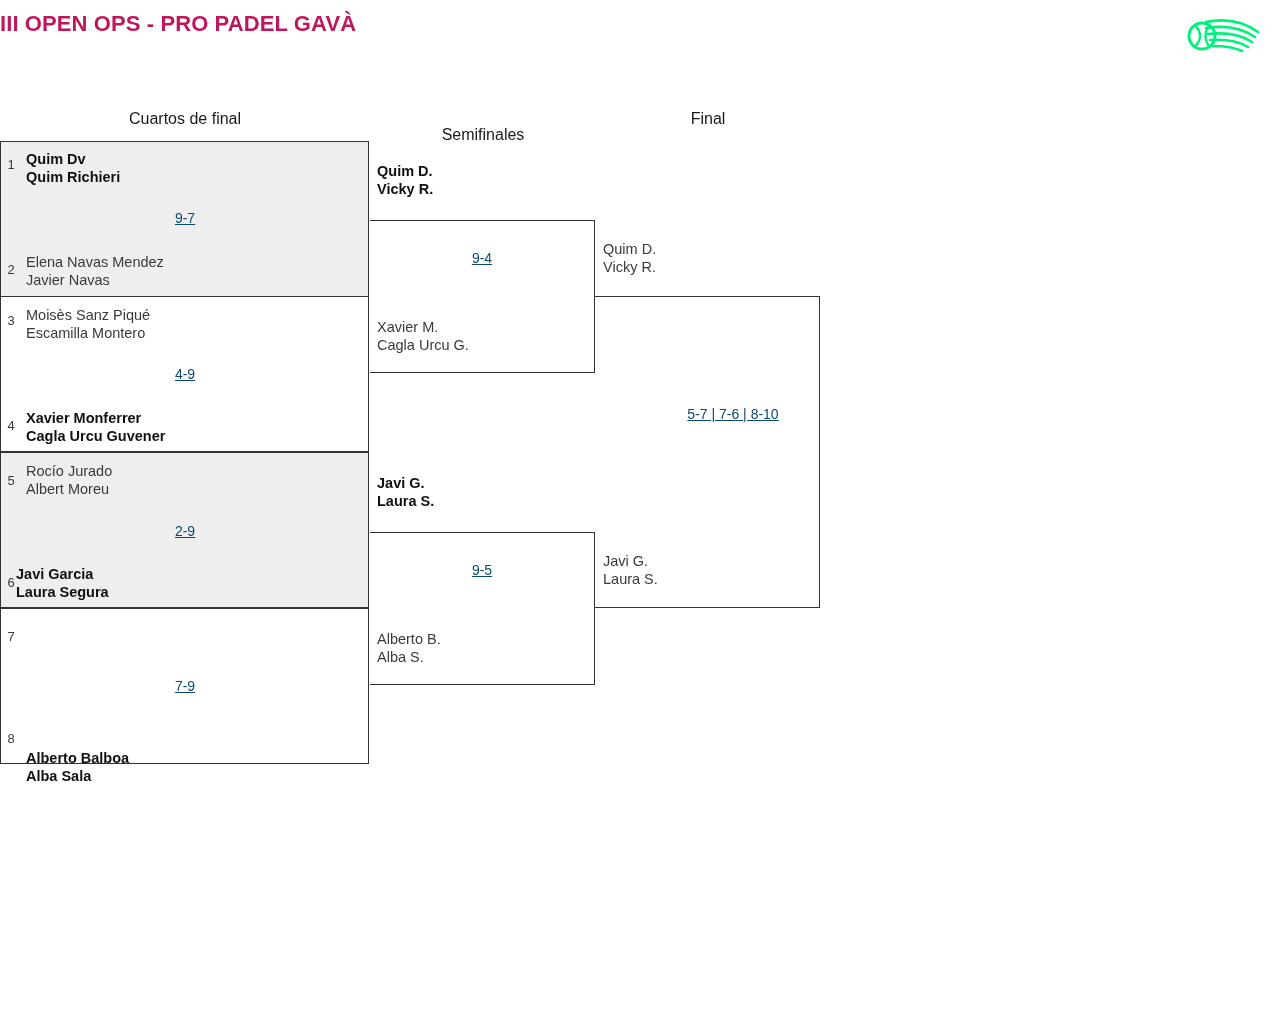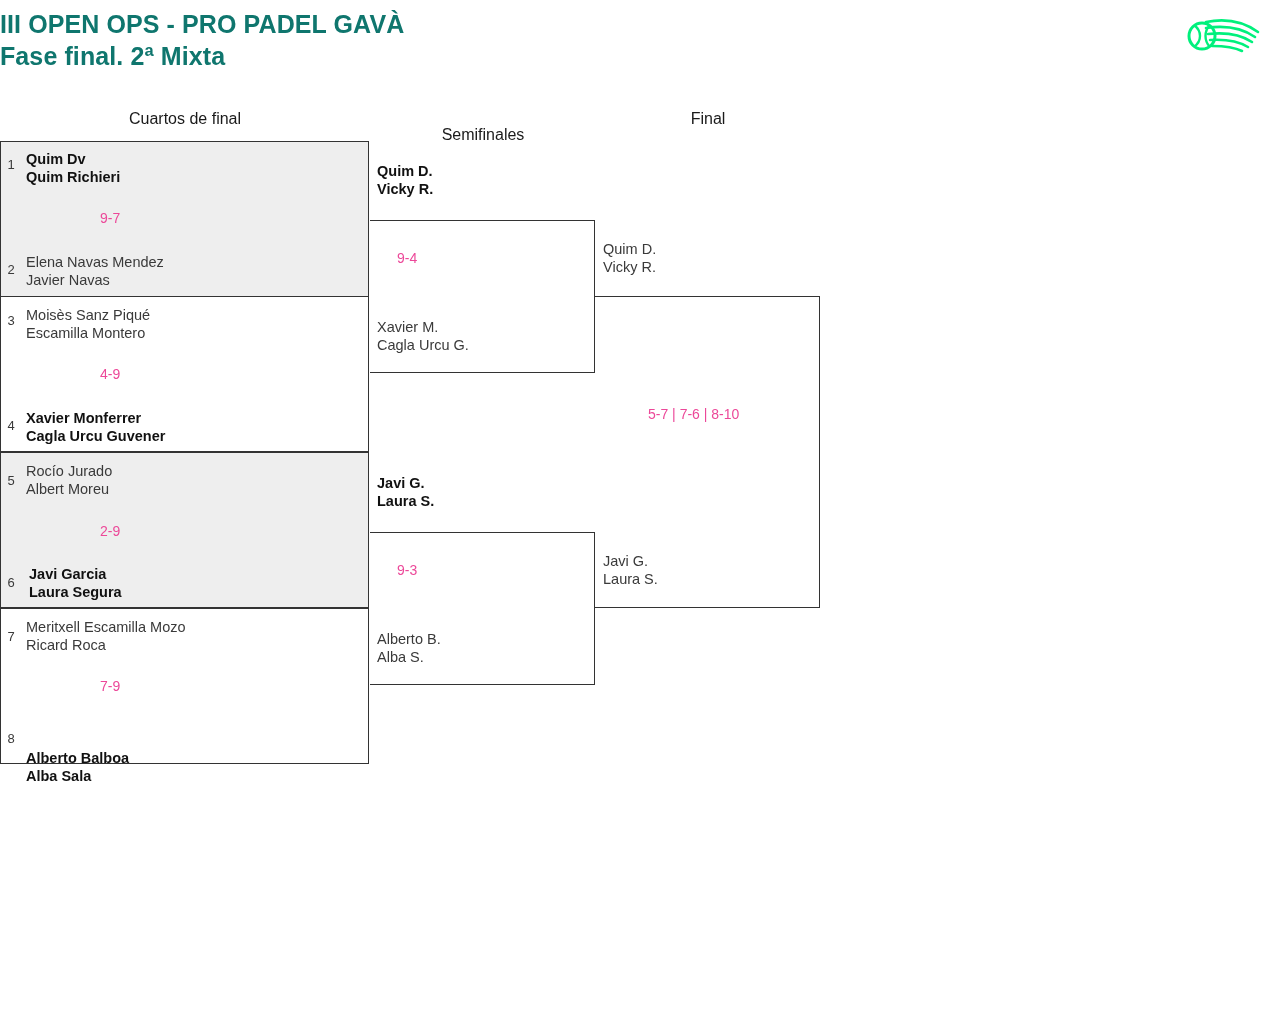--- a/index.html
+++ b/index.html
@@ -18,25 +18,25 @@
   }
 
   
   .title-block {
     position: absolute;
     left: 0px;
     top: 8px;
     width: 900px;
   }
   .title-line {
-    font-size: 25px;
+    font-size: 22px;
     font-weight: bold;
     line-height: 32px;
     letter-spacing: 0.1px;
-    color: #0f766e;
+    color: #be185d;
     white-space: nowrap;
   }
 
   .logo {
     position: absolute;
     right: 18px;
     top: 12px;
     width: 78px;
     height: 48px;
   }
@@ -104,30 +104,31 @@
     color: #3a3a3a;
     width: 18px;
     text-align: center;
     left: 2px;
   }
 
   
   .score {
     position: absolute;
     font-size: 14px;
-    color: #ec4899;
-    white-space: nowrap;
+    color: #0c4a6e;
+    text-align: center;
+    white-space: nowrap;
+    text-decoration: underline;
   }
 </style>
 </head>
 <body>
 
 <div class="title-block">
   <div class="title-line">III OPEN OPS - PRO PADEL GAVÀ</div>
-  <div class="title-line">Fase final. 2ª Mixta</div>
 </div>
 
 <div class="logo">
   <svg viewBox="0 0 78 48" width="78" height="48" aria-hidden="true">
     <g fill="none" stroke="#00f07c" stroke-width="2.6" stroke-linecap="round">
       <path d="M22 10 C42 6, 60 10, 74 20"></path>
       <path d="M22 16 C42 13, 58 16, 71 25"></path>
       <path d="M24 22 C42 20, 56 22, 68 30"></path>
       <path d="M26 28 C42 27, 54 29, 64 35"></path>
       <path d="M28 34 C40 34, 50 35, 58 39"></path>
@@ -173,30 +174,26 @@
     <span class="ln">Cagla Urcu Guvener</span>
   </div>
 
   <div class="seed" style="top:473px">5</div>
   <div class="team loser" style="left:26px; top:462px">
     <span class="ln">Rocío Jurado</span>
     <span class="ln">Albert Moreu</span>
   </div>
   <div class="score" style="left:100px; top:523px; width:170px">2-9</div>
   <div class="seed" style="top:575px">6</div>
-  <div class="team winner" style="left:29px; top:565px">
+  <div class="team winner" style="left:16px; top:565px">
     <span class="ln">Javi Garcia</span>
     <span class="ln">Laura Segura</span>
   </div>
 
   <div class="seed" style="top:629px">7</div>
-  <div class="team loser" style="left:26px; top:618px">
-    <span class="ln">Meritxell Escamilla Mozo</span>
-    <span class="ln">Ricard Roca</span>
-  </div>
   <div class="score" style="left:100px; top:678px; width:170px">7-9</div>
   <div class="seed" style="top:731px">8</div>
   <div class="team winner" style="left:26px; top:749px">
     <span class="ln">Alberto Balboa</span>
     <span class="ln">Alba Sala</span>
   </div>
 
   <div class="conn-box" id="sf1"></div>
   <div class="conn-box" id="sf2"></div>
 
@@ -207,21 +204,21 @@
   <div class="score" style="left:397px; top:250px; width:170px">9-4</div>
   <div class="team loser" style="left:377px; top:318px">
     <span class="ln">Xavier M.</span>
     <span class="ln">Cagla Urcu G.</span>
   </div>
 
   <div class="team winner" style="left:377px; top:474px">
     <span class="ln">Javi G.</span>
     <span class="ln">Laura S.</span>
   </div>
-  <div class="score" style="left:397px; top:562px; width:170px">9-3</div>
+  <div class="score" style="left:397px; top:562px; width:170px">9-5</div>
   <div class="team loser" style="left:377px; top:630px">
     <span class="ln">Alberto B.</span>
     <span class="ln">Alba S.</span>
   </div>
 
   <div class="conn-box" id="fin"></div>
 
   <div class="team loser" style="left:603px; top:240px">
     <span class="ln">Quim D.</span>
     <span class="ln">Vicky R.</span>

